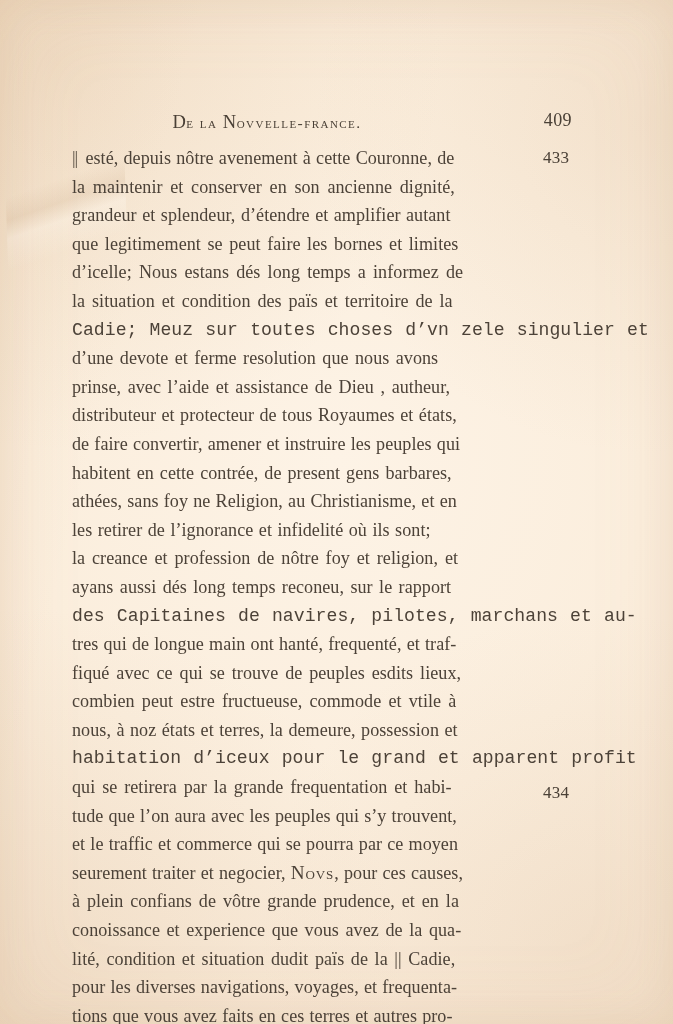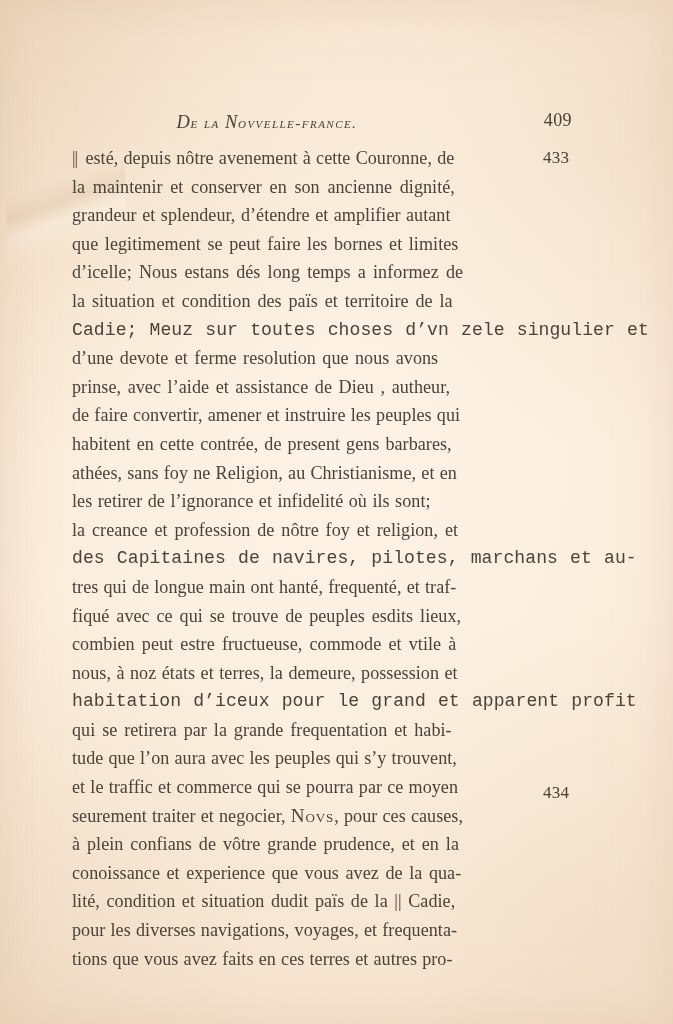--- a/index.html
+++ b/index.html
@@ -70,21 +70,20 @@
     left: 0;
     top: 0;
     width: 390px;
     text-align: center;
     font-size: 15.5px;
     letter-spacing: 1.45px;
     font-variant: small-caps;
     text-transform: lowercase;
     color: #4a4036;
     white-space: nowrap;
-    font-style: italic;
   }
   .head-title .cap {
     font-variant: normal;
     text-transform: uppercase;
     font-size: 18.5px;
     letter-spacing: 0.6px;
   }
   .folio {
     position: absolute;
     right: -30px;
@@ -171,25 +170,27 @@
   <div class="textblock">
       <div class="line j1"><span class="pipe">||</span> esté, depuis nôtre avenement à cette Couronne, de</div>
       <div class="line j2">la maintenir et conserver  en son  ancienne dignité,</div>
       <div class="line j9">grandeur et splendeur, d’étendre et amplifier autant</div>
       <div class="line j3">que legitimement se peut faire les  bornes  et limites</div>
       <div class="line j4">d’icelle; Nous estans dés long  temps a informez de</div>
       <div class="line j5">la  situation  et  condition  des païs et territoire de la</div>
       <div class="line j6">Cadie; Meuz sur toutes choses d’vn zele singulier et</div>
       <div class="line j7">d’une  devote  et  ferme  resolution  que  nous  avons</div>
       <div class="line j3">prinse,  avec l’aide et  assistance de  Dieu , autheur,</div>
+      <div class="line j9">distributeur et protecteur de tous Royaumes et états,</div>
       <div class="line j1">de faire convertir, amener et instruire les peuples qui</div>
       <div class="line j10">habitent en cette contrée, de  present  gens barbares,</div>
       <div class="line j1">athées, sans foy ne Religion, au Christianisme, et en</div>
       <div class="line j9">les  retirer  de  l’ignorance  et  infidelité  où  ils  sont;</div>
       <div class="line j5">la creance et profession de nôtre foy et religion, et</div>
+      <div class="line j7">ayans aussi dés long temps  reconeu,  sur le  rapport</div>
       <div class="line j6">des Capitaines de navires,  pilotes,  marchans et au-</div>
       <div class="line j1">tres qui de longue main ont hanté, frequenté, et traf-</div>
       <div class="line j5">fiqué avec ce qui se trouve de peuples esdits  lieux,</div>
       <div class="line j4">combien peut estre fructueuse, commode et vtile à</div>
       <div class="line j9">nous, à noz états et terres, la demeure, possession et</div>
       <div class="line j6">habitation  d’iceux  pour  le  grand  et  apparent profit</div>
       <div class="line j5">qui se retirera par la grande frequentation et habi-</div>
       <div class="line j1">tude que l’on aura avec les peuples qui s’y trouvent,</div>
       <div class="line j1">et le traffic et commerce qui se pourra par ce moyen</div>
       <div class="line j1">seurement traiter et negocier, <span class="smallcaps"><span class="cap">N</span>ovs</span>, pour ces causes,</div>

